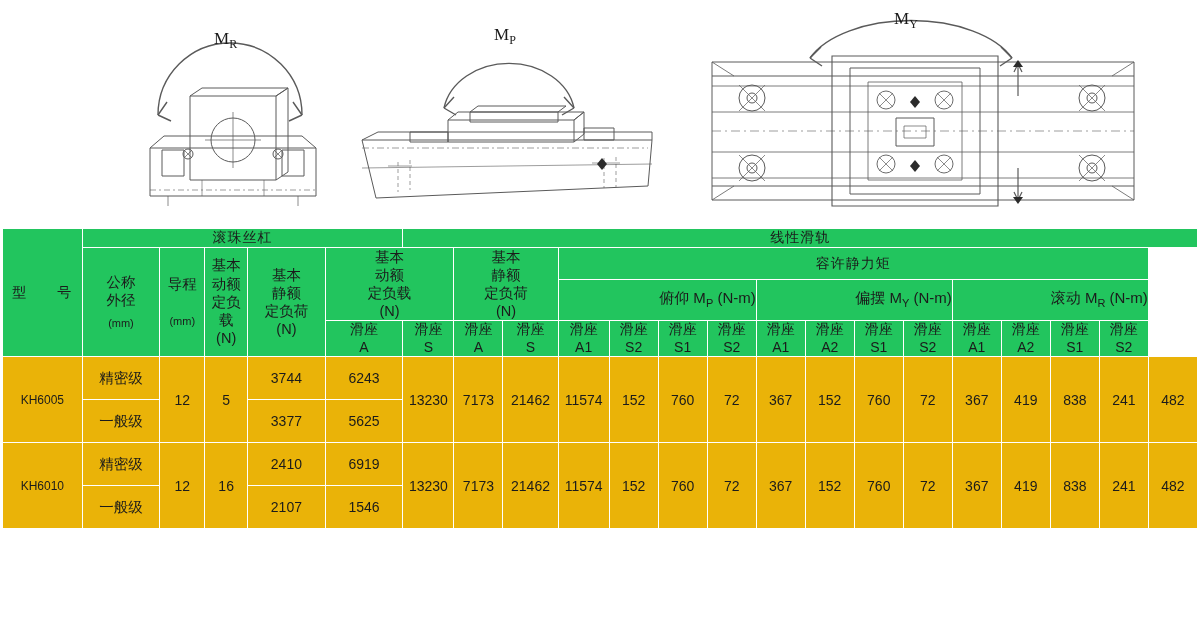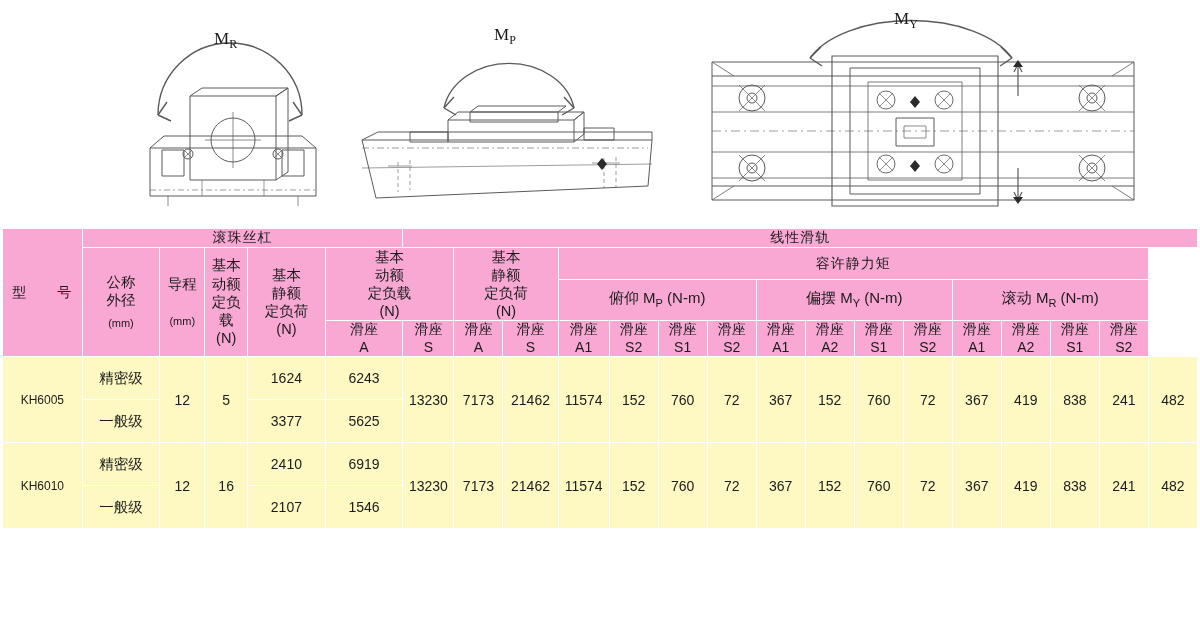--- a/index.html
+++ b/index.html
@@ -33,33 +33,33 @@
   }
   table.spec th, table.spec td {
     border: 1px solid #ffffff;
     padding: 0;
     text-align: center;
     vertical-align: middle;
     font-size: 14px;
     color: #1b1b1b;
   }
   thead th {
-    background: #f9a8d4;
+    background: #22c55e;
     color: #ffffff;
     font-weight: normal;
     line-height: 1.25;
     padding: 3px 1px;
   }
   thead th.tall { font-size: 14.5px; }
-  thead th.big { font-size: 15px; }
+  thead th.big { font-size: 15px; text-align: right; }
   .hdr-title { font-size: 15px; letter-spacing: 1px; }
   .unit { font-size: 11px; }
 
   tbody td {
-    background: #fef9c3;
+    background: #eab308;
     border: 1px solid #ffffff;
     font-size: 15px;
     height: 43px;
   }
   tbody td.model { font-size: 12px; }
   tbody td.grade { font-size: 14.5px; }
   .sub { font-size: 11px; vertical-align: sub; }
 </style>
 </head>
 <body>
@@ -360,21 +360,21 @@
         </tr>
       </thead>
 
       <tbody>
 
         <tr>
           <td class="model" rowspan="2">KH6005</td>
           <td class="grade">精密级</td>
           <td rowspan="2">12</td>
           <td rowspan="2">5</td>
-          <td>1624</td>
+          <td>3744</td>
           <td>6243</td>
           <td rowspan="2">13230</td>
           <td rowspan="2">7173</td>
           <td rowspan="2">21462</td>
           <td rowspan="2">11574</td>
           <td rowspan="2">152</td>
           <td rowspan="2">760</td>
           <td rowspan="2">72</td>
           <td rowspan="2">367</td>
           <td rowspan="2">152</td>

